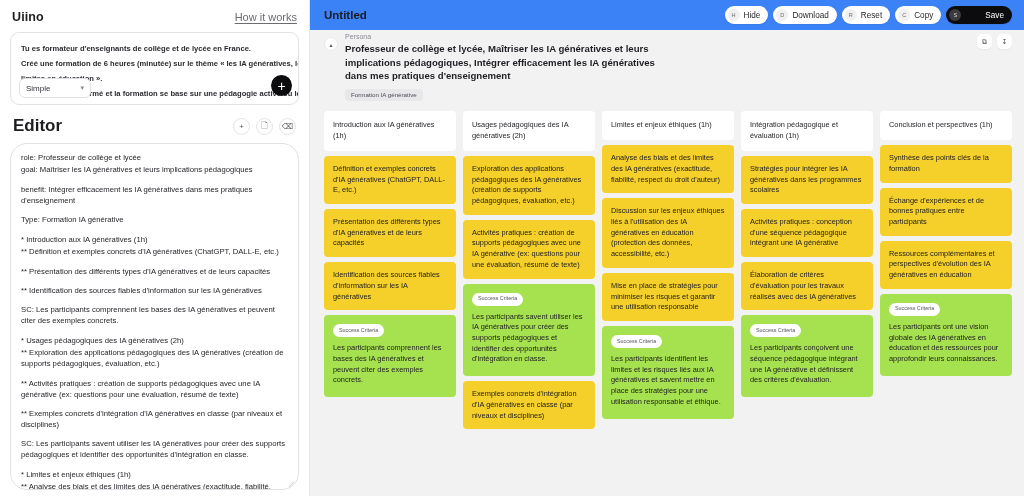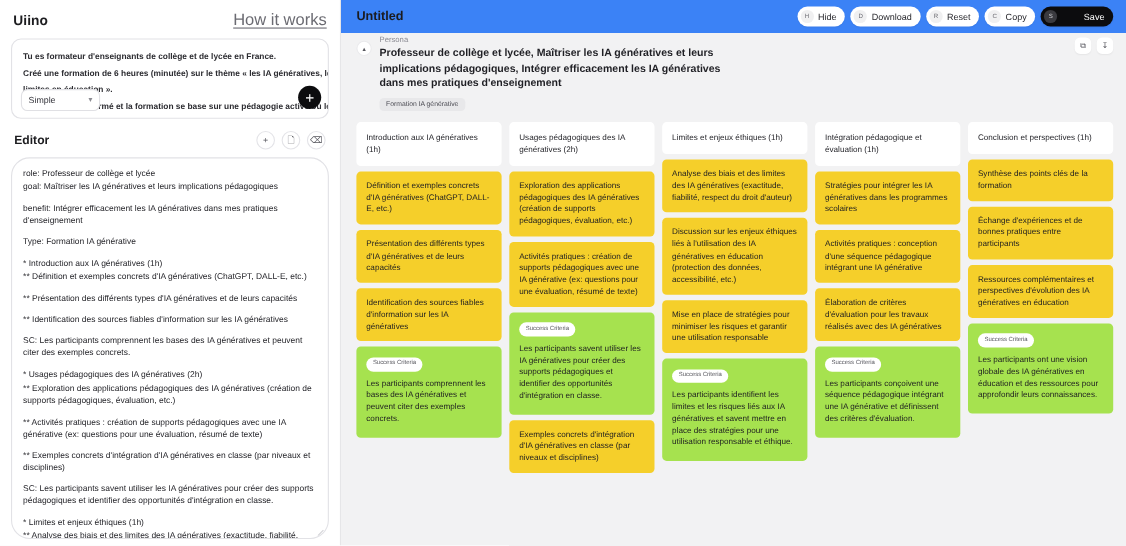--- a/index.html
+++ b/index.html
@@ -18,21 +18,21 @@
     border-right: 1px solid #e6e6e8;
     display: flex; flex-direction: column;
     padding: 8px 10px 6px 10px;
   }
   .brand-row {
     display: flex; align-items: center; justify-content: space-between;
     padding: 2px 2px 8px 2px;
   }
   .brand-title { font-size: 12.5px; font-weight: 600; color: #1d1d20; letter-spacing: .1px; }
   .how-link {
-    font-size: 15px; color: #6b6b72; text-decoration: underline;
+    font-size: 11px; color: #6b6b72; text-decoration: underline;
     text-underline-offset: 2px; cursor: pointer;
   }
 
   .prompt-box {
     position: relative;
     border: 1px solid #e2e2e6; border-radius: 9px;
     background: #fff; padding: 8px 10px 10px 10px;
     height: 73px; overflow: hidden;
   }
   .prompt-line {
@@ -53,21 +53,21 @@
     width: 21px; height: 21px; border-radius: 50%;
     background: #0c0c0e; color: #fff;
     display: flex; align-items: center; justify-content: center;
     font-size: 14px; line-height: 1; cursor: pointer;
   }
 
   .editor-head {
     display: flex; align-items: center; justify-content: space-between;
     padding: 11px 3px 7px 3px;
   }
-  .editor-title { font-size: 11px; font-weight: 600; color: #1d1d20; }
+  .editor-title { font-size: 17px; font-weight: 600; color: #1d1d20; }
   .editor-actions { display: flex; gap: 6px; }
   .round-btn {
     width: 17px; height: 17px; border-radius: 50%;
     border: 1px solid #e4e4e8; background: #fff;
     display: flex; align-items: center; justify-content: center;
     font-size: 8px; color: #57575e; cursor: pointer;
   }
 
   .editor-body {
     flex: 1;

